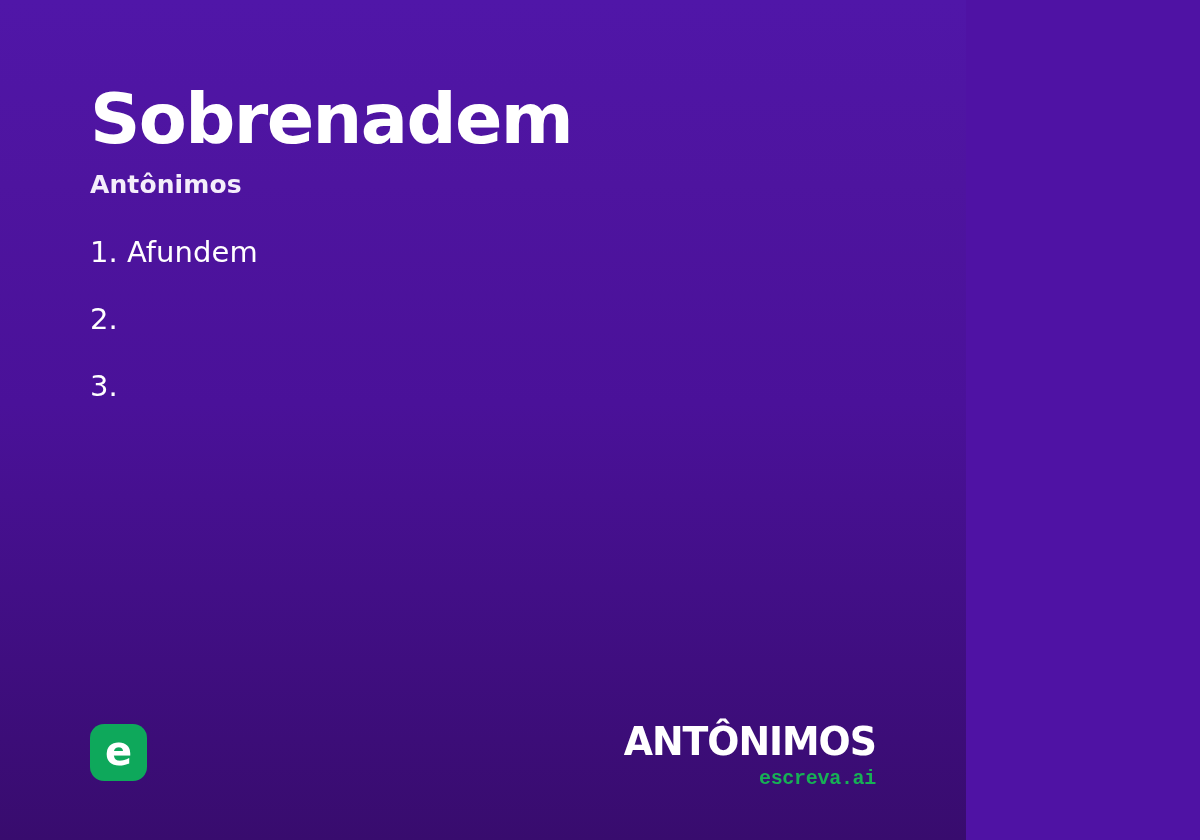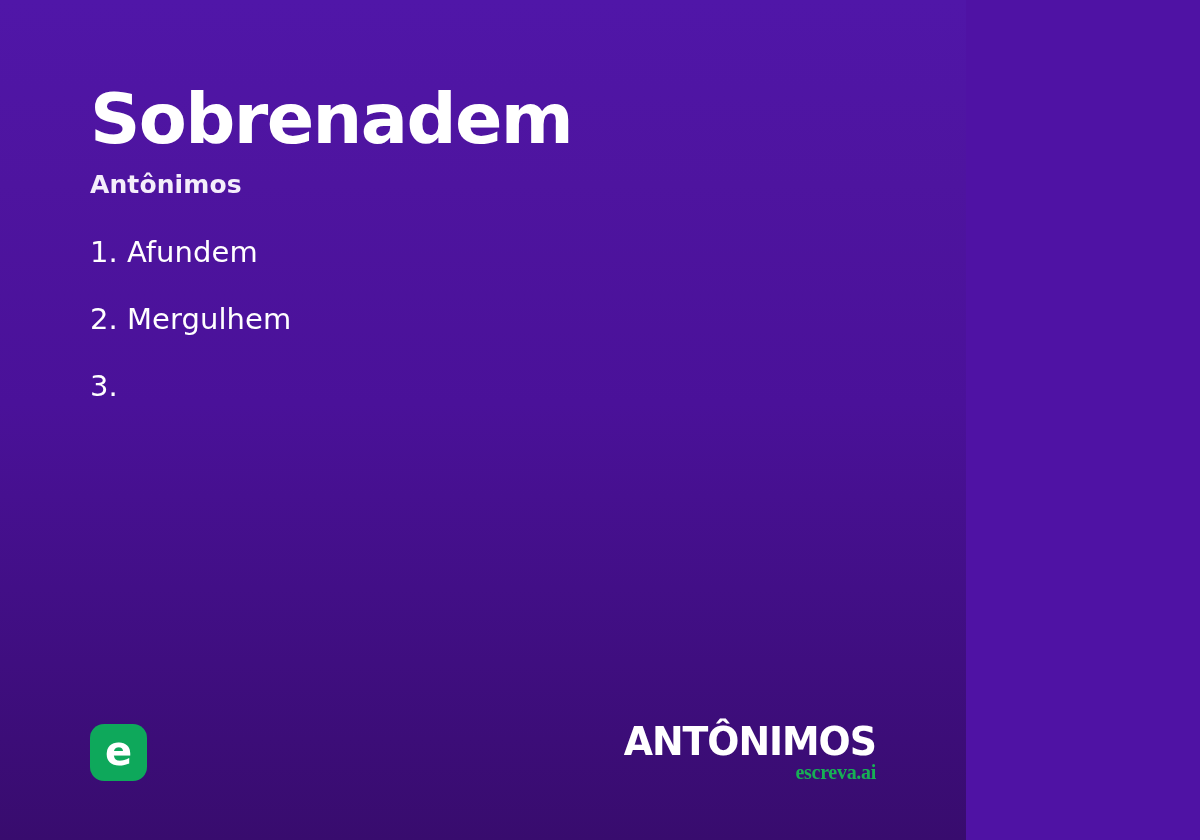--- a/index.html
+++ b/index.html
@@ -130,22 +130,22 @@
     font-size:39px;
     font-weight:700;
     line-height:1.0;
     letter-spacing:-1.1px;
     color:#FFFFFF;
     transform:scaleX(0.97);
     transform-origin:right center;
   }
 
   .wordmark-sub {
-    margin-top:0;
-    font-family:Liberation Serif, serif;
+    margin-top:6px;
+    font-family:Liberation Mono, monospace;
     font-size:20px;
     font-weight:700;
     letter-spacing:-0.3px;
     color:#17B055;
   }
 </style>
 </head>
 <body>
 
 <div class="card">
@@ -155,21 +155,20 @@
     <div class="subtitle">Antônimos</div>
   </div>
 
   <ul class="list">
     <li class="list-item">
       <span class="item-index">1.</span>
       <span class="item-word">Afundem</span>
     </li>
     <li class="list-item">
       <span class="item-index">2.</span>
-      <span class="item-word">Mergulhem</span>
     </li>
     <li class="list-item">
       <span class="item-index">3.</span>
     </li>
   </ul>
 
   <div class="qr-panel">
     <svg width="87" height="87" viewBox="0 0 29 29" shape-rendering="crispEdges">
       <rect width="29" height="29" fill="#FFFFFF"></rect>
       <g fill="#000000">

